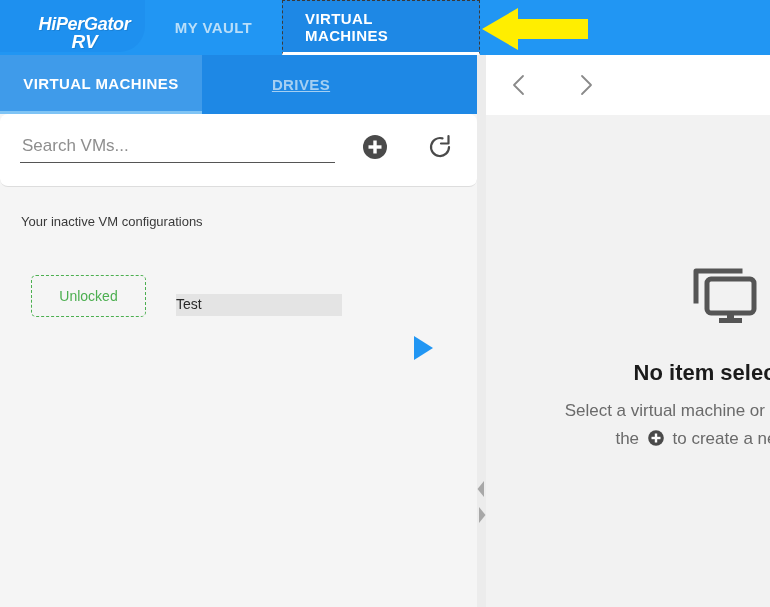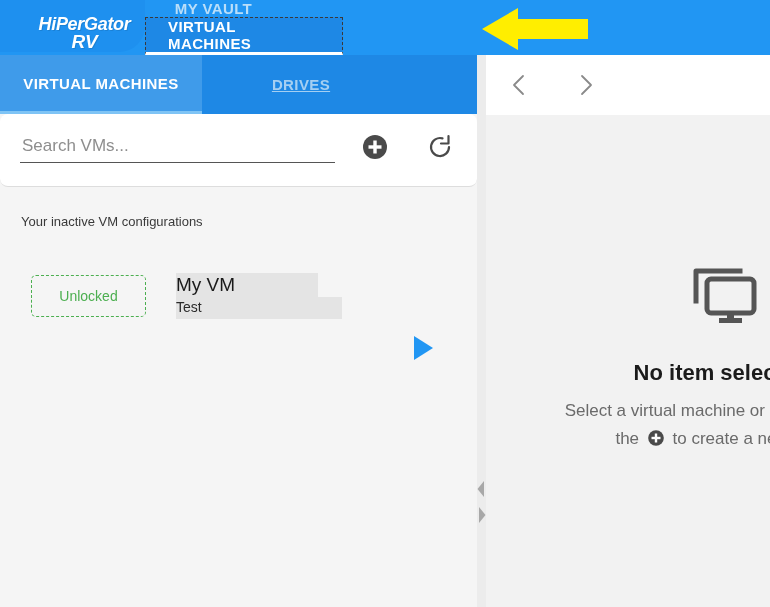--- a/index.html
+++ b/index.html
@@ -33,21 +33,21 @@
     text-align: center;
     letter-spacing: -0.3px;
     text-shadow: 1px 1px 0 rgba(0,0,0,0.10);
   }
   .logo-line1 { font-size: 18px; display: block; }
   .logo-line2 { font-size: 19px; display: block; }
 
   .main-tabs {
     position: absolute; top: 0; left: 145px;
     height: 55px;
-    display: flex; align-items: stretch; flex-direction: column;
+    display: flex; align-items: stretch;
   }
   .main-tab {
     display: flex; align-items: center; justify-content: center;
     padding: 0 22px;
     font-size: 15px;
     font-weight: bold;
     letter-spacing: 0.4px;
     cursor: pointer;
     height: 55px;
   }
@@ -306,21 +306,21 @@
         <path d="M 24 15 A 9 9 0 1 1 17.5 6.4" fill="none" stroke="#4a4a4a" stroke-width="2.2" stroke-linecap="round"></path>
         <polyline points="23.5,4 23.5,11.5 16,11.5" fill="none" stroke="#4a4a4a" stroke-width="2.2" stroke-linecap="round" stroke-linejoin="round"></polyline>
       </svg>
     </div>
 
     <div class="section-title">Your inactive VM configurations</div>
 
     <div class="vm-row">
       <div class="lock-badge">Unlocked</div>
       <div class="vm-meta">
-        <span class="vm-name">My VM</span><br>
+        <br>
         <span class="vm-sub">Test</span>
       </div>
     </div>
 
     <svg class="play-btn" viewBox="0 0 24 26">
       <polygon points="3,1 3,25 22,13" fill="#2196f3"></polygon>
     </svg>
 
   </div>
 

